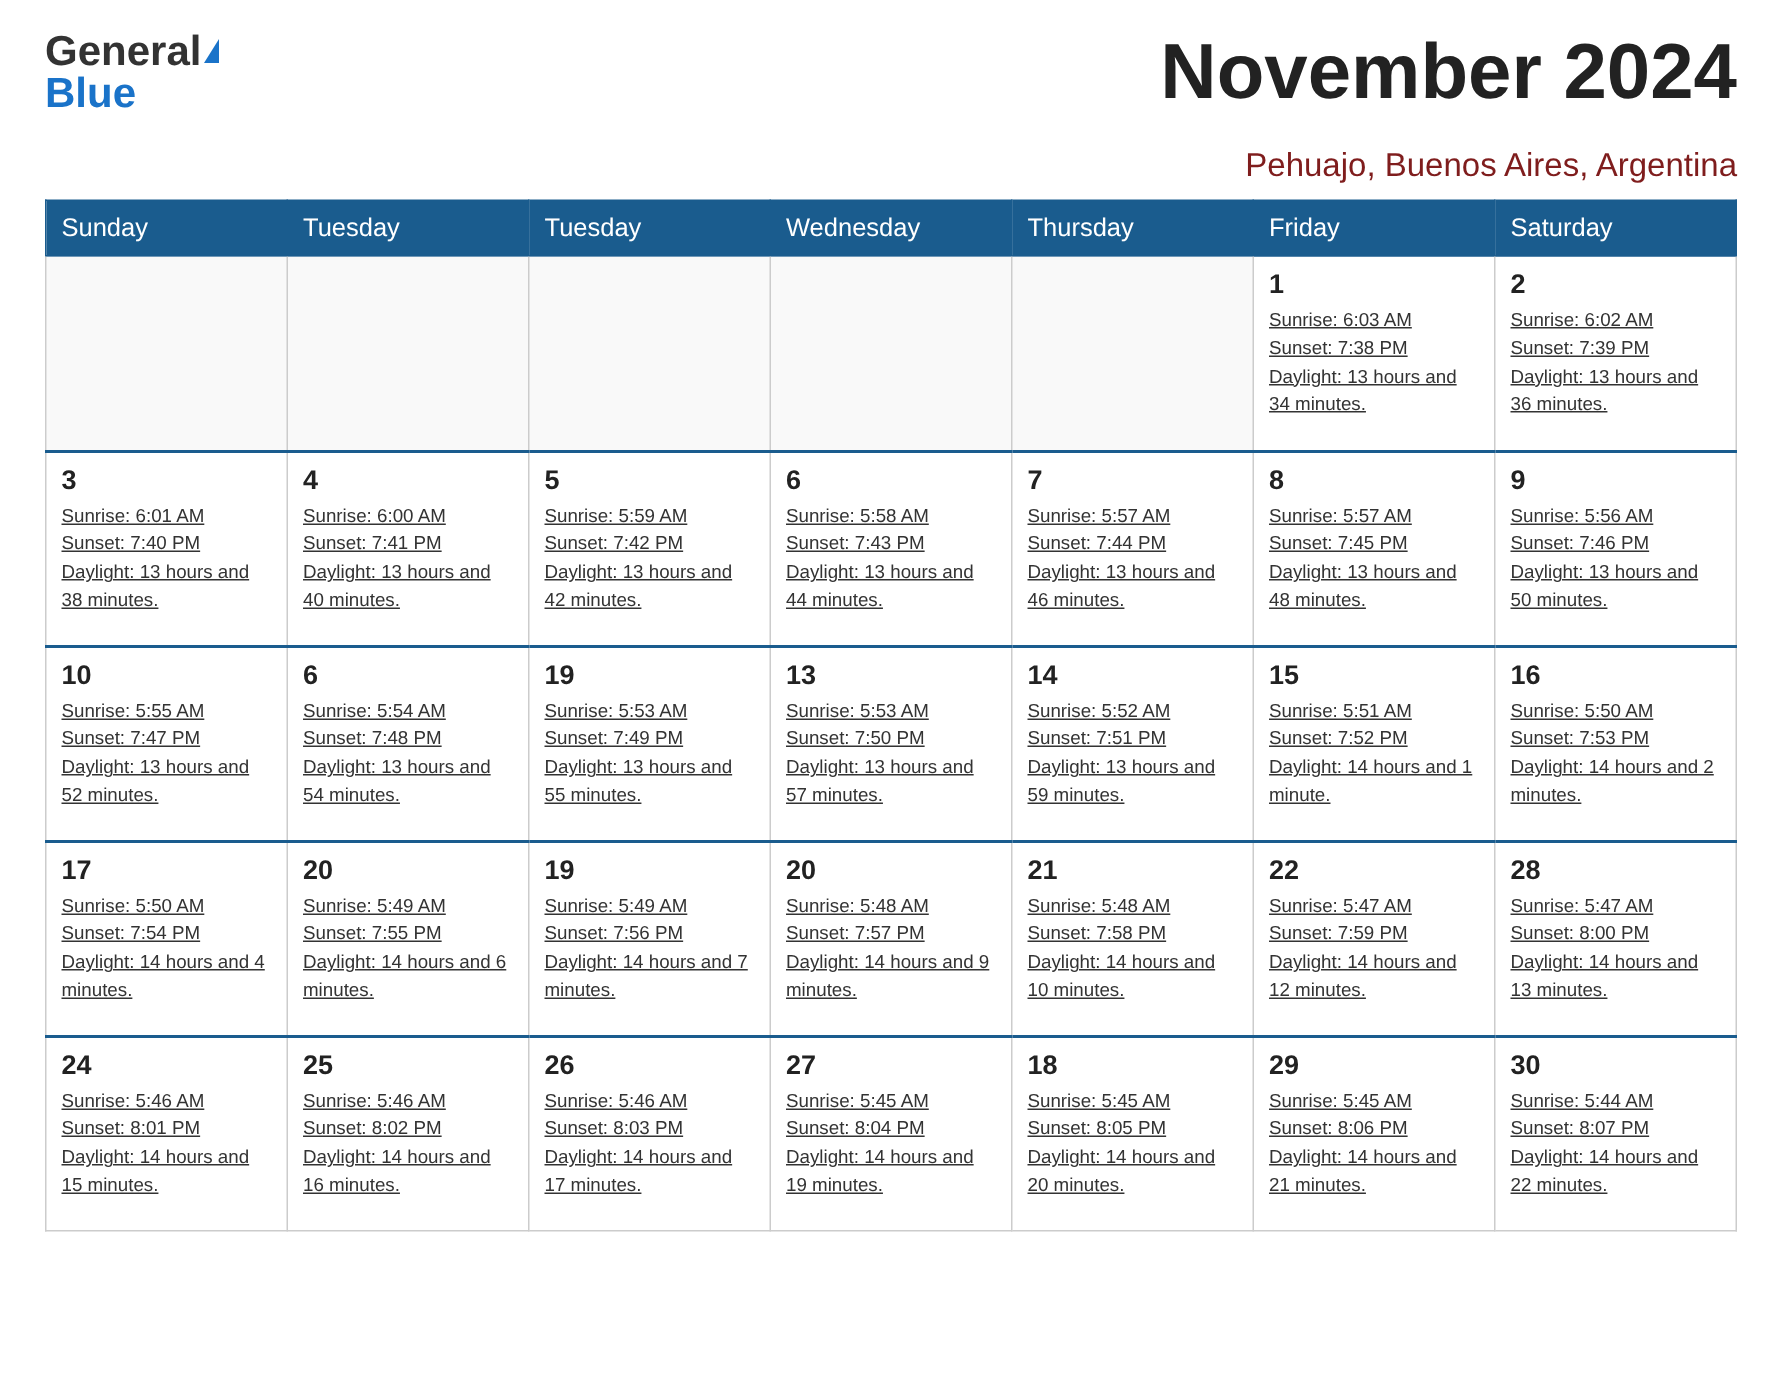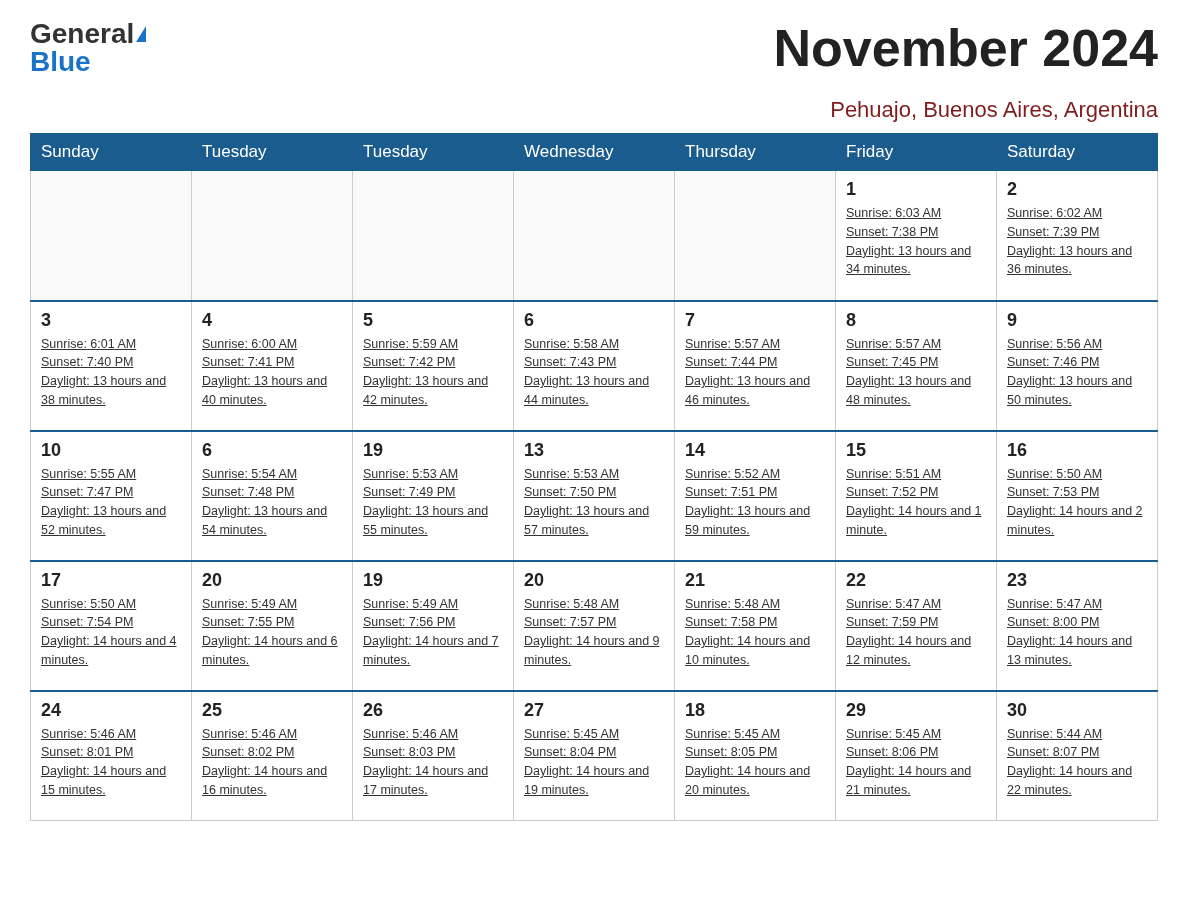--- a/index.html
+++ b/index.html
@@ -221,21 +221,21 @@
         </td>
         <td>
           <div class="day-number">21</div>
           <div class="day-info">Sunrise: 5:48 AM<br>Sunset: 7:58 PM<br>Daylight: 14 hours and 10 minutes.</div>
         </td>
         <td>
           <div class="day-number">22</div>
           <div class="day-info">Sunrise: 5:47 AM<br>Sunset: 7:59 PM<br>Daylight: 14 hours and 12 minutes.</div>
         </td>
         <td>
-          <div class="day-number">23</div>
+          <div class="day-number">28</div>
           <div class="day-info">Sunrise: 5:47 AM<br>Sunset: 8:00 PM<br>Daylight: 14 hours and 13 minutes.</div>
         </td>
       </tr>
       <tr class="row-divider">
         <td>
           <div class="day-number">24</div>
           <div class="day-info">Sunrise: 5:46 AM<br>Sunset: 8:01 PM<br>Daylight: 14 hours and 15 minutes.</div>
         </td>
         <td>
           <div class="day-number">25</div>

